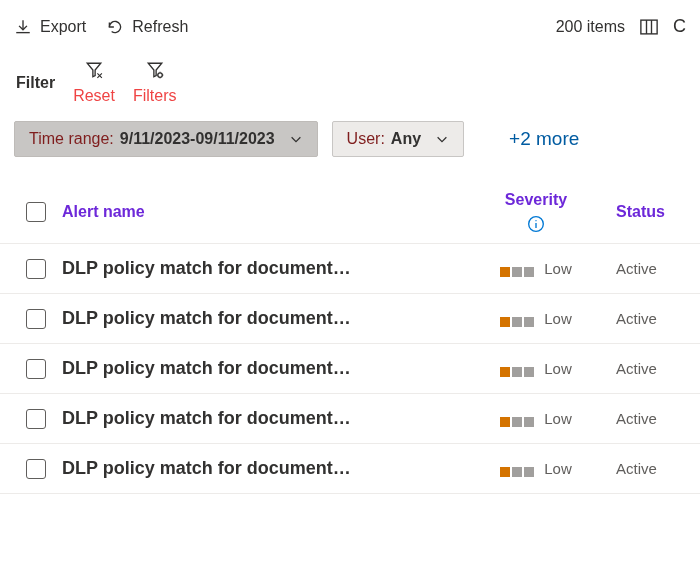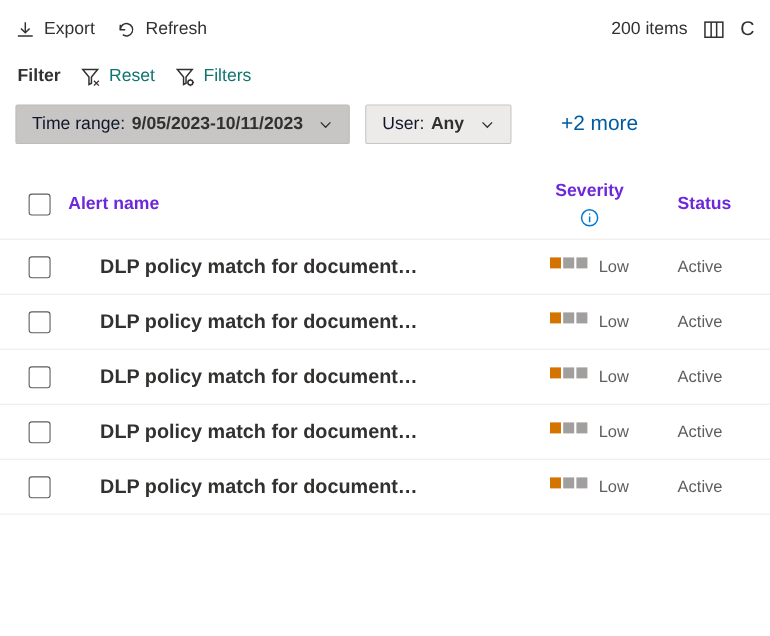--- a/index.html
+++ b/index.html
@@ -21,39 +21,39 @@
   .toolbar-right { display: flex; align-items: center; gap: 14px; font-size: 16px; color: #323130; justify-content: flex-end; }
   .tb-btn { display: flex; align-items: center; gap: 8px; cursor: pointer; font-size: 16px; color: #323130; }
   .icon { display: inline-flex; align-items: center; justify-content: center; }
   .filter-row {
     display: flex;
     align-items: center;
     gap: 18px;
     padding: 16px 16px 16px 16px;
   }
   .filter-label { font-weight: 600; font-size: 16px; }
-  .filter-btn { display: flex; align-items: center; gap: 8px; cursor: pointer; font-size: 16px; color: #0f766e; }
+  .filter-btn { display: flex; align-items: center; gap: 8px; cursor: pointer; font-size: 16px; color: #ef4444; flex-direction: column; }
   .chip-row {
     display: flex;
     align-items: center;
     gap: 14px;
     padding: 0 14px 16px 14px;
   }
   .chip {
     display: flex;
     align-items: center;
     background: #edebe9;
     border: 1px solid #c8c6c4;
     padding: 8px 14px;
     border-radius: 2px;
     font-size: 16px;
     cursor: pointer;
   }
   .chip.active { background: #c8c6c4; border-color: #bebbb8; }
-  .chip .label { color: #0f172a; margin-right: 6px; }
+  .chip .label { color: #7f1d1d; margin-right: 6px; }
   .chip .value { font-weight: 700; margin-right: 14px; }
   .more-link { color: #005ba1; font-size: 19px; cursor: pointer; margin-left: 31px; }
   .table-header {
     display: flex;
     align-items: center;
     padding: 10px 14px;
     border-bottom: 1px solid #edebe9;
     margin-top: 8px;
   }
   .col-check { width: 44px; display:flex; justify-content:center; }
@@ -64,22 +64,22 @@
   .info-icon { color:#0078d4; }
   .row {
     display: flex;
     align-items: center;
     padding: 14px 14px;
     border-bottom: 1px solid #edebe9;
   }
   .checkbox {
     width: 20px; height: 20px; border: 1.5px solid #605e5c; border-radius: 3px; background:#fff; cursor:pointer;
   }
-  .row .name { font-size: 18px; font-weight: 600; color:#323130; white-space:nowrap; overflow:hidden; text-overflow:ellipsis;margin-left:29px; }
-  .sev-cell { display:flex; align-items:flex-start; gap:10px; }
+  .row .name { font-size: 18px; font-weight: 600; color:#323130; white-space:nowrap; overflow:hidden; text-overflow:ellipsis; }
+  .sev-cell { display:flex; align-items:flex-end; gap:10px; }
   .sev-bars { display:flex; gap:2px; }
   .sev-bars span { width:10px; height:10px; background:#a19f9d; }
   .sev-bars span.on { background:#d47300; }
   .sev-text { font-size:15px; color:#605e5c; }
   .status-text { font-size:15px; color:#605e5c; }
 </style>
 </head>
 <body>
 
 <div class="toolbar">
@@ -137,21 +137,21 @@
           <path d="M12.5 9.5 V10.5 M12.5 14.5 V15.5 M9.5 12.5 H10.5 M14.5 12.5 H15.5" stroke-width="0.8"></path>
       </svg>
     </span>
     <span>Filters</span>
   </div>
 </div>
 
 <div class="chip-row">
   <div class="chip active">
     <span class="label">Time range:</span>
-    <span class="value">9/05/2023-10/11/2023</span>
+    <span class="value">9/11/2023-09/11/2023</span>
     <span class="icon">
       <svg width="14" height="14" viewBox="0 0 16 16" fill="none" stroke="#323130" stroke-width="1.4">
           <path d="M3 6 L8 11 L13 6"></path>
         </svg>
     </span>
   </div>
   <div class="chip">
     <span class="label">User:</span>
     <span class="value">Any</span>
     <span class="icon">

